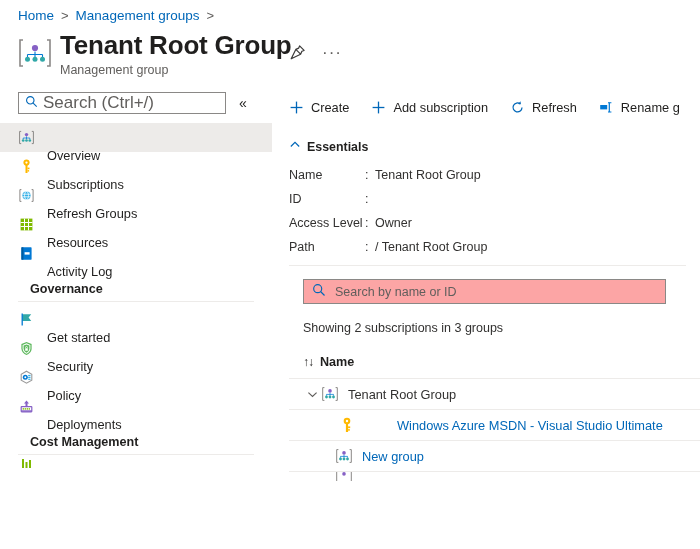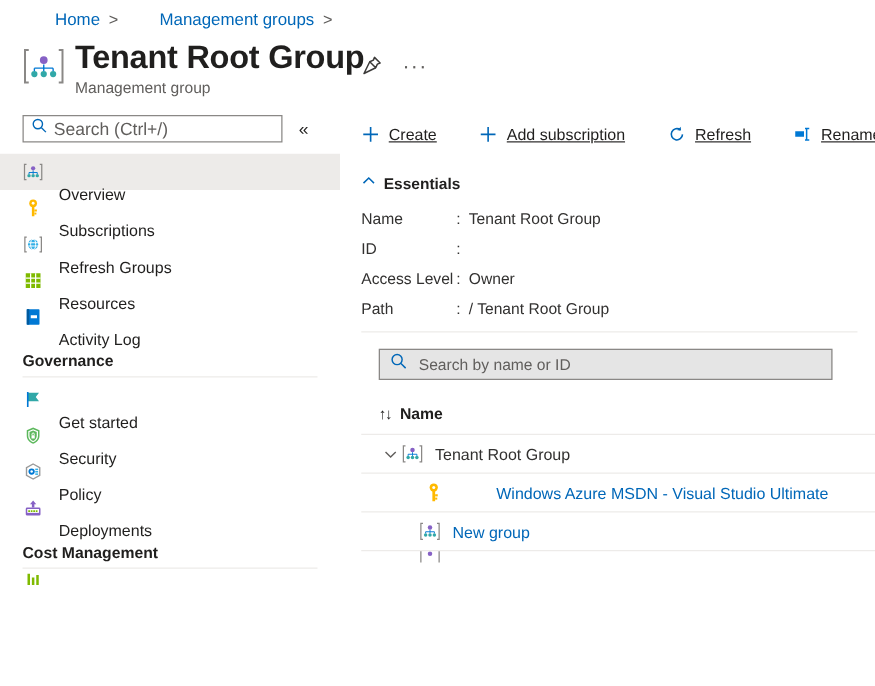--- a/index.html
+++ b/index.html
@@ -13,21 +13,21 @@
   }
   .page{position:relative;width:700px;height:549px;overflow:hidden;}
 
   
   .breadcrumb{
     position:absolute;left:18px;top:8px;
     font-size:13.5px;color:#0067b8;
     display:flex;align-items:center;gap:7px;white-space:nowrap;
   }
   .breadcrumb .sep{color:#605e5c;font-size:13px;}
-  .crumb{color:#0067b8;cursor:pointer;margin-left:26px;}
+  .crumb{color:#0067b8;cursor:pointer;}
 
   
   .titlewrap{position:absolute;left:18px;top:30px;display:flex;align-items:flex-start;}
   .mg-icon-lg{width:34px;height:34px;margin-top:6px;margin-right:8px;flex:none;}
   .title-text{display:flex;flex-direction:column;}
   .page-title{
     font-size:26px;line-height:30px;font-weight:600;color:#201f1e;
     letter-spacing:-0.2px;white-space:nowrap;
   }
   .page-sub{font-size:12.5px;color:#605e5c;margin-top:3px;}
@@ -42,48 +42,48 @@
   .sidebar{position:absolute;left:0;top:92px;width:278px;height:457px;}
   .search-row{display:flex;align-items:center;padding:0 0 0 18px;}
   .search-box{
     position:relative;width:208px;height:22px;
     border:1px solid #8a8886;background:#fff;box-sizing:border-box;
     display:flex;align-items:center;
   }
   .search-box .mag{margin-left:6px;flex:none;}
   .search-box input{
     border:0;outline:0;background:transparent;flex:1;
-    font-family:inherit;font-size:14px;color:#323130;padding:0 4px 0 5px;
+    font-family:inherit;font-size:17px;color:#323130;padding:0 4px 0 5px;
   }
   .search-box input::placeholder{color:#605e5c;opacity:1;}
   .collapse-btn{
     margin-left:13px;font-size:14px;color:#201f1e;cursor:pointer;user-select:none;
     line-height:22px;
   }
 
   .navlist{margin-top:9px;}
   .nav-item{
     display:flex;align-items:center;height:29px;padding-left:18px;
     font-size:12.8px;color:#201f1e;cursor:pointer;box-sizing:border-box;
     width:272px;position:relative;
   }
   .nav-item.selected{background:#edebe9;}
   .nav-ico{width:17px;height:17px;flex:none;margin-right:12px;display:block;}
   .nav-label{white-space:nowrap;margin-top:36px;}
 
   .section-head{
     font-size:12.6px;font-weight:700;color:#201f1e;
-    padding-left:18px;margin-top:14px;margin-bottom:5px;
+    padding-left:30px;margin-top:14px;margin-bottom:5px;
   }
   .section-rule{height:1px;background:#edebe9;margin:0 18px 3px 18px;width:236px;}
 
   
   .main{position:absolute;left:289px;top:92px;width:411px;height:457px;}
 
-  .toolbar{display:flex;align-items:center;height:30px;gap:12px;overflow:hidden;text-decoration:underline;}
+  .toolbar{display:flex;align-items:center;height:30px;gap:0;overflow:hidden;}
   .tb-btn{
     display:flex;align-items:center;gap:7px;
     font-size:12.8px;color:#201f1e;cursor:pointer;white-space:nowrap;
     padding:0 14px 0 0;margin-right:8px;
   }
   .tb-ico{width:15px;height:15px;flex:none;display:block;}
 
   .essentials{
     display:flex;align-items:center;gap:6px;margin-top:17px;
     font-size:12.4px;font-weight:700;color:#201f1e;cursor:pointer;
@@ -94,21 +94,21 @@
     display:flex;align-items:center;height:24px;
     font-size:12.5px;color:#323130;
   }
   .prop-key{width:76px;flex:none;color:#323130;}
   .prop-colon{width:10px;flex:none;color:#323130;}
   .prop-val{color:#323130;white-space:nowrap;}
   .props-rule{height:1px;background:#edebe9;width:397px;margin-top:6px;}
 
   .search2-wrap{margin-top:13px;padding-left:14px;}
   .search2{
-    width:363px;height:25px;border:1px solid #8a8886;background:#e5e5e5;
+    width:363px;height:25px;border:1px solid #8a8886;background:#fca5a5;
     box-sizing:border-box;display:flex;align-items:center;
   }
   .search2 .mag{margin-left:8px;flex:none;}
   .search2 input{
     border:0;outline:0;background:transparent;flex:1;
     font-family:inherit;font-size:12.5px;color:#323130;padding:0 6px 0 9px;
   }
   .search2 input::placeholder{color:#605e5c;opacity:1;}
 
   .showing{font-size:12.5px;color:#323130;margin-top:17px;padding-left:14px;}
@@ -416,20 +416,21 @@
         <span class="mag">
           <svg viewBox="0 0 15 15" width="14" height="14">
             <circle cx="6.1" cy="6.1" r="4.3" fill="none" stroke="#0067b8" stroke-width="1.25"></circle>
             <line x1="9.4" y1="9.4" x2="13.4" y2="13.4" stroke="#0067b8" stroke-width="1.25"></line>
           </svg>
         </span>
         <input type="text" placeholder="Search by name or ID" style="">
       </div>
     </div>
 
+    <div class="showing">Showing 2 subscriptions in 3 groups</div>
 
     <div class="colhead">
       <span class="sort-gl">↑↓</span>
       <span>Name</span>
     </div>
 
     <div class="tree">
 
       <div class="trow">
         <span class="chev">

